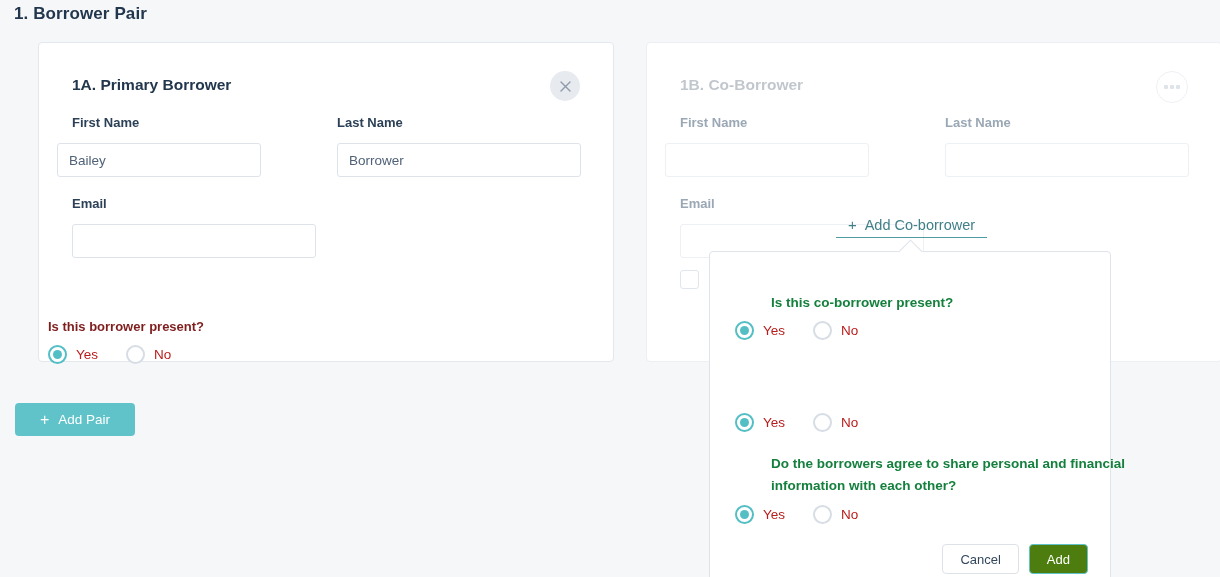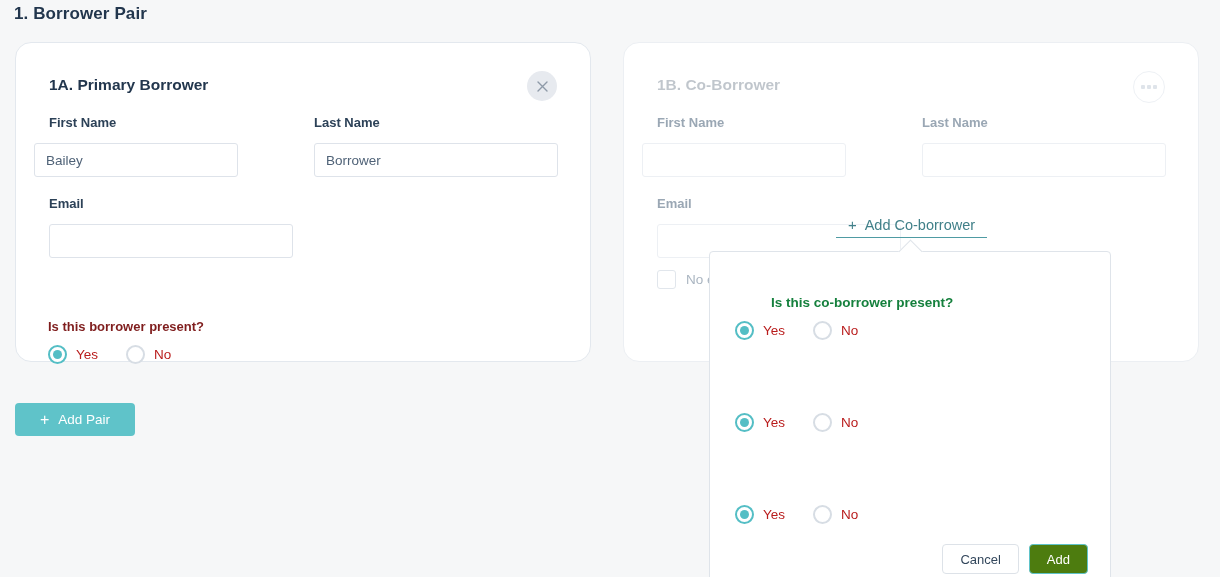--- a/index.html
+++ b/index.html
@@ -34,22 +34,23 @@
     top: 42px;
     width: 1220px;
     height: 320px;
   }
 
   
   .card {
     position: absolute;
     background: #ffffff;
     border: 1px solid #e3e8ee;
-    border-radius: 16px;
-    box-sizing: border-box;
+    border-radius: 4px;
+    box-sizing: border-box;
+    margin-left: 23px;
   }
   .card-primary {
     left: 15px;
     top: 0px;
     width: 576px;
     height: 320px;
   }
   .card-co {
     left: 623px;
     top: 0px;
@@ -416,20 +417,21 @@
       <div class="radio-opt">
         <span class="radio-dot on"></span>
         <span class="radio-label">Yes</span>
       </div>
       <div class="radio-opt">
         <span class="radio-dot"></span>
         <span class="radio-label">No</span>
       </div>
     </div>
 
+    <div class="pop-q q3">Do the borrowers agree to share personal and financial information with each other?</div>
     <div class="radio-row pop-r r3">
       <div class="radio-opt">
         <span class="radio-dot on"></span>
         <span class="radio-label">Yes</span>
       </div>
       <div class="radio-opt">
         <span class="radio-dot"></span>
         <span class="radio-label">No</span>
       </div>
     </div>

